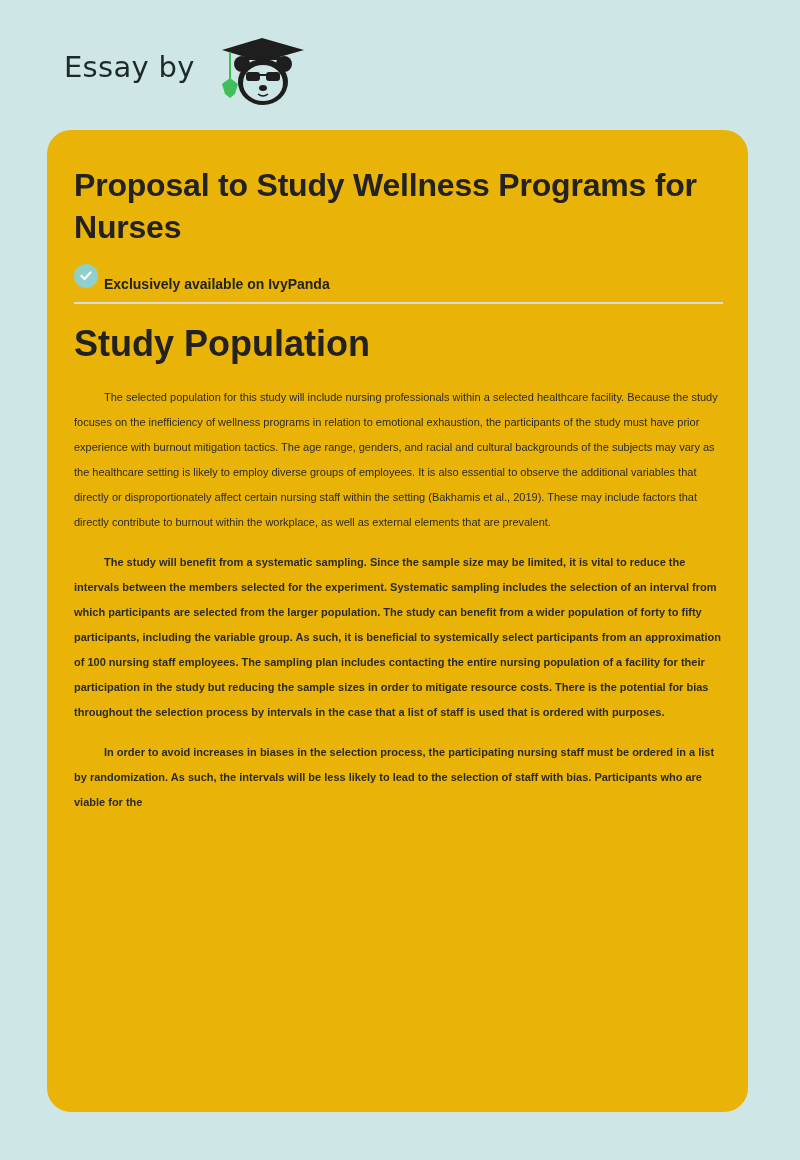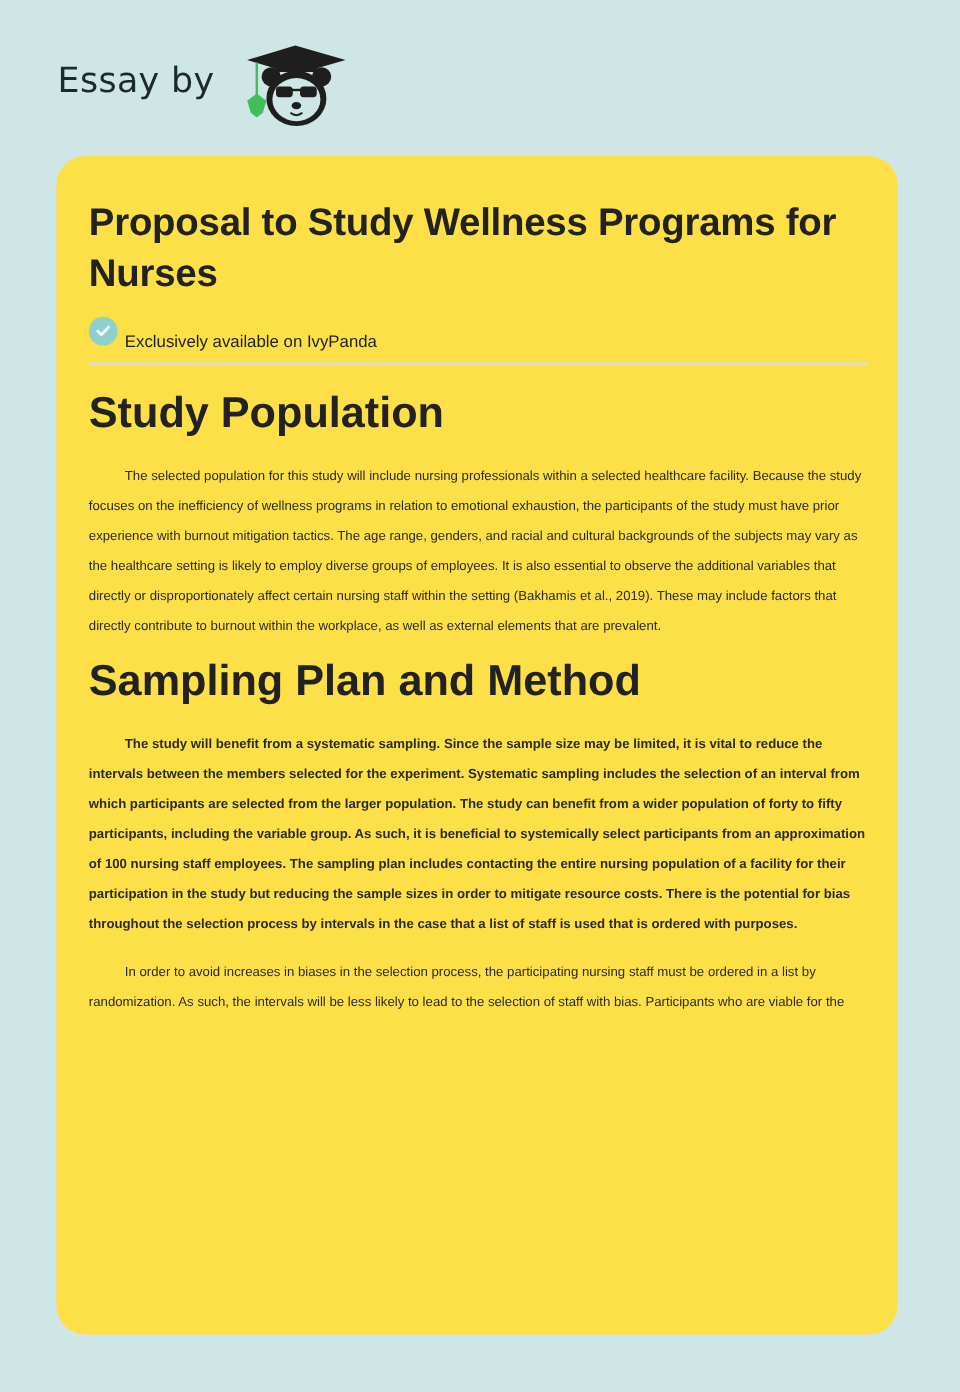--- a/index.html
+++ b/index.html
@@ -4,74 +4,74 @@
 <style>
   html, body { margin: 0; padding: 0; }
   body {
     width: 800px; height: 1160px;
     background: #cfe6e6;
     font-family: "Liberation Sans", sans-serif;
     position: relative; overflow: hidden;
     color: #262626;
   }
   .header {
-    position: absolute; left: 0; top: 0; width: 706px; height: 130px;
+    position: absolute; left: 16px; top: 0; width: 706px; height: 130px;
   }
   .essay-by {
     position: absolute; left: 48px; top: 50px;
     font-family: "DejaVu Sans", sans-serif;
     font-size: 29px; color: #1e2a2a; letter-spacing: 0.3px;
   }
   .logo-icon {
     position: absolute; left: 202px; top: 36px; width: 92px; height: 72px;
   }
   .brand {
     position: absolute; left: 296px; top: 54px;
     font-family: "DejaVu Serif", serif; font-weight: bold;
     font-size: 30px; color: #1a1a1a; letter-spacing: -0.3px;
   }
   .brand sup { font-size: 14px; font-weight: bold; vertical-align: 14px; margin-left: 1px; }
   .card {
     position: absolute; left: 47px; top: 130px; width: 701px; height: 982px;
-    background: #fde047; border-radius: 24px; overflow: hidden;
+    background: #eab308; border-radius: 24px; overflow: hidden;
   }
   .title {
     position: absolute; left: 27px; top: 34px; width: 640px;
     font-size: 32px; font-weight: bold; line-height: 42px; color: #222;
     margin: 0; letter-spacing: -0.2px;
   }
   .badge {
     position: absolute; left: 27px; top: 134px; height: 24px;
     display: flex; align-items: center;
   }
   .check {
     width: 24px; height: 24px; border-radius: 50%; background: #8fd0cc;
     display: flex; align-items: center; justify-content: center;
   }
   .badge-text {
-    margin-left: 6px; font-size: 14px; font-weight: normal; color: #222; margin-top: 16px;
+    margin-left: 6px; font-size: 14px; font-weight: bold; color: #222; margin-top: 16px;
   }
   .divider {
     position: absolute; left: 27px; top: 172px; width: 649px; height: 2px; background: #dcdcdc;
   }
   .content {
     position: absolute; left: 27px; top: 188px; width: 650px;
   }
   h2 {
     margin: 0; font-size: 36px; font-weight: bold; color: #222; line-height: 52px;
   }
   p {
     margin: 0; font-size: 11px; line-height: 25px; color: #2b2b2b; text-indent: 30px;
   }
   .s1 h2 { margin-top: 0; }
   .s1 p { margin-top: 15px; }
   .s2 { margin-top: 6px; }
   .s2 p { margin-top: 15px; font-weight: bold; }
   .s3 { margin-top: 7px; }
-  .s3 p { margin-top: 15px; }
+  .s3 p { margin-top: 15px; font-weight: bold; }
 </style>
 </head>
 <body>
 
 <div class="header">
   <span class="essay-by">Essay by</span>
   <svg class="logo-icon" viewBox="0 0 92 72">
 
     <polygon points="4,14 44,2 86,14 44,26" fill="#1e1e1e"></polygon>
     <rect x="28" y="14" width="34" height="10" fill="#1e1e1e"></rect>
@@ -106,20 +106,19 @@
   </div>
 
   <div class="divider"></div>
 
   <div class="content">
     <section class="s1">
       <h2>Study Population</h2>
       <p>The selected population for this study will include nursing professionals within a selected healthcare facility. Because the study focuses on the inefficiency of wellness programs in relation to emotional exhaustion, the participants of the study must have prior experience with burnout mitigation tactics. The age range, genders, and racial and cultural backgrounds of the subjects may vary as the healthcare setting is likely to employ diverse groups of employees. It is also essential to observe the additional variables that directly or disproportionately affect certain nursing staff within the setting (Bakhamis et al., 2019). These may include factors that directly contribute to burnout within the workplace, as well as external elements that are prevalent.</p>
     </section>
     <section class="s2">
-      <h2>Sampling Plan and Method</h2>
       <p>The study will benefit from a systematic sampling. Since the sample size may be limited, it is vital to reduce the intervals between the members selected for the experiment. Systematic sampling includes the selection of an interval from which participants are selected from the larger population. The study can benefit from a wider population of forty to fifty participants, including the variable group. As such, it is beneficial to systemically select participants from an approximation of 100 nursing staff employees. The sampling plan includes contacting the entire nursing population of a facility for their participation in the study but reducing the sample sizes in order to mitigate resource costs. There is the potential for bias throughout the selection process by intervals in the case that a list of staff is used that is ordered with purposes.</p>
     </section>
     <section class="s3">
       <p>In order to avoid increases in biases in the selection process, the participating nursing staff must be ordered in a list by randomization. As such, the intervals will be less likely to lead to the selection of staff with bias. Participants who are viable for the</p>
     </section>
   </div>
 </div>
 
 </body></html>

